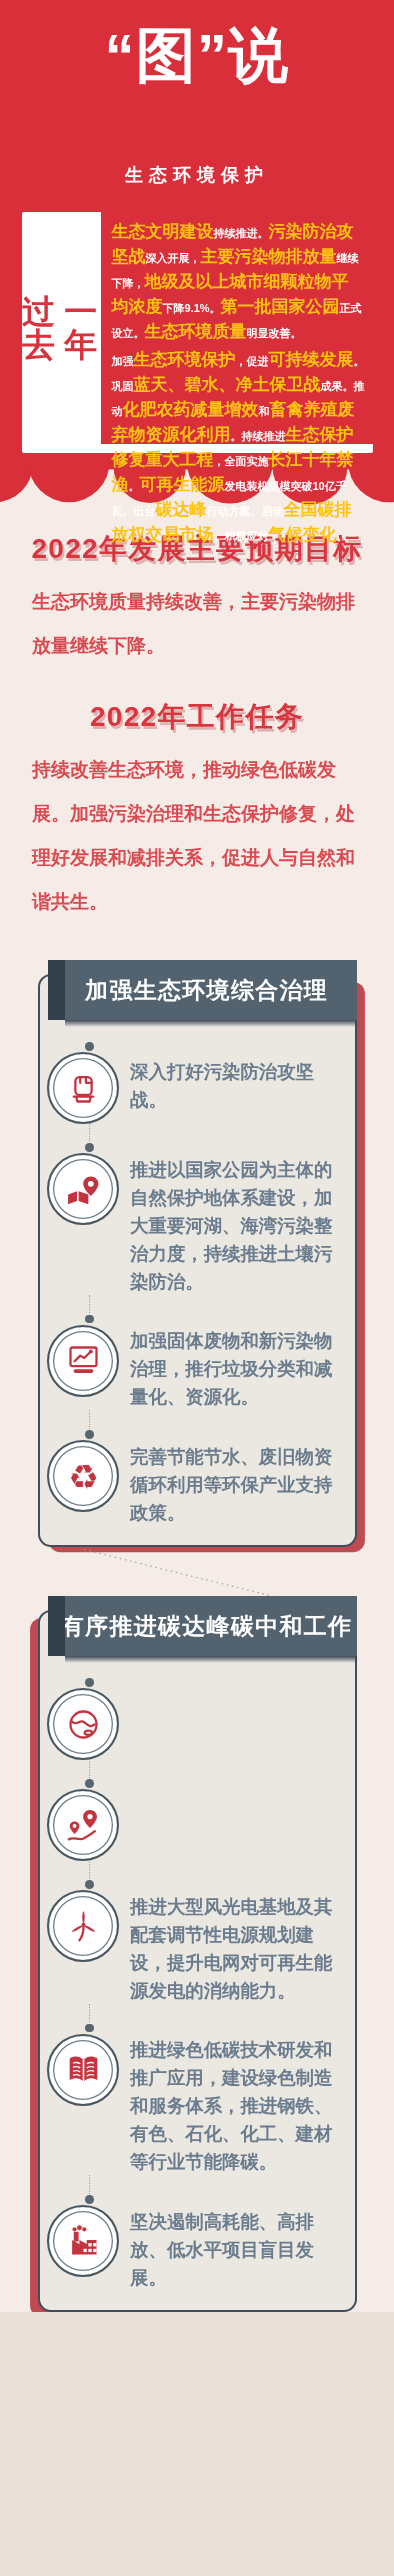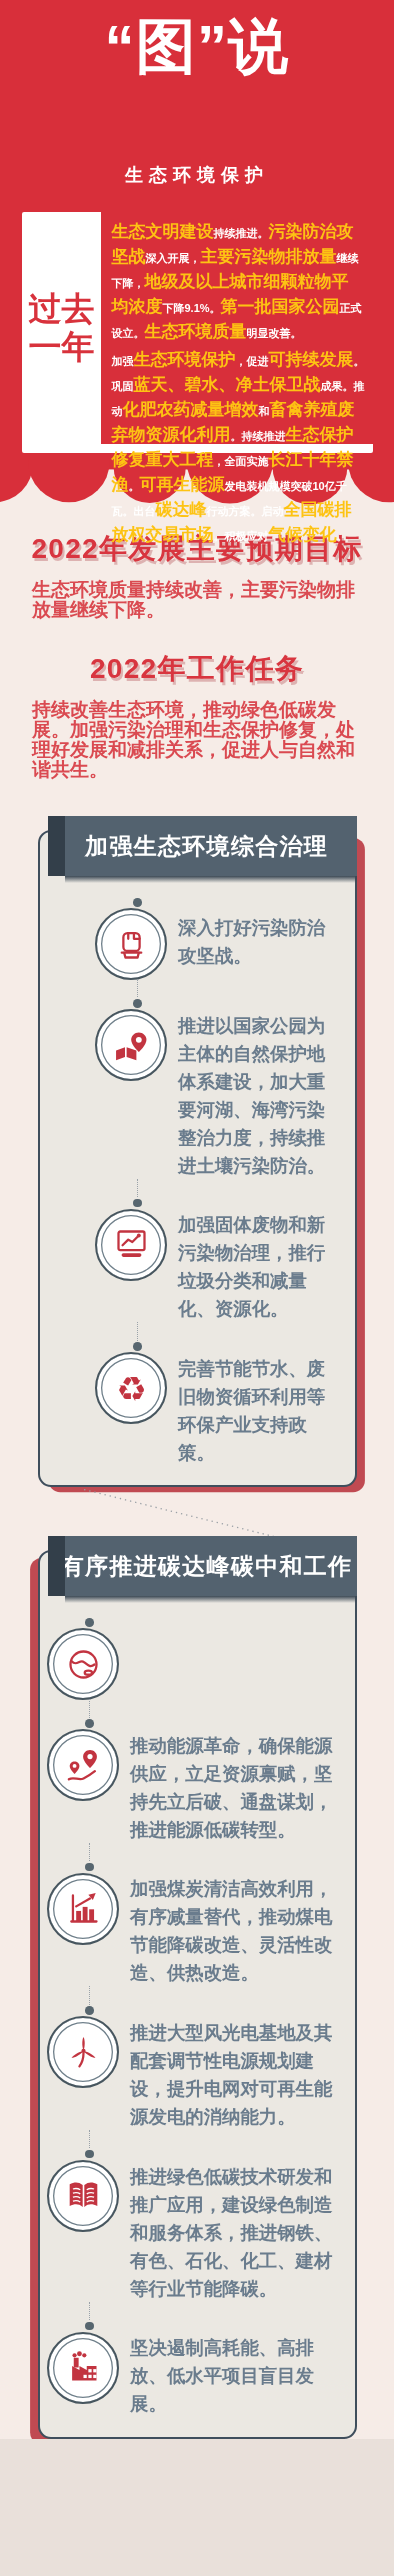--- a/index.html
+++ b/index.html
@@ -1,52 +1,52 @@
 <!DOCTYPE html>
 <html style="font-size:10.5px"><head>
 <meta charset="utf-8">
 <style>
   html { background:#e9e0da; }
   body { margin:0; font-family:"Liberation Sans","DejaVu Sans",sans-serif; }
   .poster { width:394px; margin:0 auto; background:#f6ece7; overflow:hidden; position:relative; }
 
   
   .hero { position:relative; height:460px; background:#d82f3a; }
-  .logo { position:absolute; top:8px; left:0; width:100%; text-align:center;
+  .logo { position:absolute; top:17px; left:0; width:100%; text-align:center;
           font-size:60px; font-weight:900; color:#fff; letter-spacing:1.3px; line-height:1.3; }
   .hero-title { position:absolute; top:121px; left:0; width:100%; text-align:center;
           font-size:27px; font-weight:900; color:#fff; letter-spacing:1.3px; }
   .hero-subtitle { position:absolute; top:163px; left:0; width:100%; text-align:center;
           font-size:18px; font-weight:800; color:#fff; letter-spacing:6px; }
 
   .py-panel { position:absolute; left:22px; top:212px; width:351px; height:241px;
           background:#ffffff; border-radius:2px; }
   .py-label { position:absolute; left:0; top:0; width:79px; height:231px;
-          display:flex; flex-direction:column; align-items:center; justify-content:center; gap:5.3px;
+          display:flex; flex-direction:row; align-items:center; justify-content:center; gap:5.3px;
           color:#d8323c; font-size:33px; font-weight:900; line-height:1; }
   .py-box { position:absolute; left:79px; top:0; right:0; bottom:9.2px; background:#d82f3a;
           padding:8px 8px 4px 10.5px; box-sizing:border-box; }
   .py-para { margin:0 0 2.6px 0; line-height:24px; font-weight:800; }
   .py-para .hl { color:#fdc313; font-size:17px;margin-top:43px; }
   .py-para .sm { color:#ffffff; font-size:11px; }
 
   .scallop-top { display:block; }
 
   
   .sec-heading { text-align:center; color:#d8353f; font-size:28px; font-weight:900;
           letter-spacing:1.3px; margin:17px 0 12px 0;
           text-shadow:2px 2.6px 0 rgba(158,28,38,0.28); }
   .sec-heading.second { margin-top:30px; }
-  .sec-body { margin:0 32px; color:#da4a51; font-size:19px; font-weight:700; line-height:20px; }
+  .sec-body { margin:0 32px; color:#da4a51; font-size:19px; font-weight:700; line-height:44px; }
 
   
   .card-wrap { position:relative; width:319px; margin:50px auto 0 auto; }
   .card { position:relative; background:#ebe8e2; border:2.6px solid #3f4e5c; border-radius:13px;
           box-sizing:border-box; }
-  .card1 { box-shadow:9.2px 6.6px 0 -1.3px #c04a52;padding-left:48px; }
+  .card1 { box-shadow:9.2px 6.6px 0 -1.3px #c04a52; }
   .card2 { box-shadow:-9.2px 6.6px 0 -1.3px #c04a52; }
   .banner { position:absolute; top:-16px; left:8px; right:-2px; height:60px; background:#53626f;
           display:flex; align-items:center; justify-content:center; z-index:2; }
   .banner::before { content:""; position:absolute; left:0; top:0; bottom:0; width:17px; background:#333f4a; }
   .banner::after { content:""; position:absolute; left:17px; right:0; bottom:-6.6px; height:6.6px;
           background:linear-gradient(#3c4955, rgba(60,73,85,0)); }
   .banner-label { color:#fff; font-size:23px; font-weight:800; letter-spacing:1.3px; padding-left:9.2px; }
 
   .items { padding:76px 12px 18.4px 6.6px; }
   .item { display:flex; gap:10px; margin-bottom:29px; position:relative; align-items:flex-start; }
@@ -215,40 +215,20 @@
                       <path d="M32 5c-4.7 0-8.5 3.6-8.5 8.1 0 6.1 8.5 13.9 8.5 13.9s8.5-7.8 8.5-13.9C40.5 8.6 36.7 5 32 5z"></path>
                       <path d="M13 19c-3.3 0-6 2.5-6 5.7 0 4.3 6 9.8 6 9.8s6-5.5 6-9.8c0-3.2-2.7-5.7-6-5.7z"></path>
                     </g>
                     <path d="M6 41c6-4 12 2 18-1s9-5 14-9" fill="none" stroke="#c23440" stroke-width="2.8" stroke-linecap="round"></path>
                     <circle cx="32" cy="13" r="3.2" fill="#fff"></circle>
                     <circle cx="13" cy="24.5" r="2.4" fill="#fff"></circle>
                   </svg>
                 </span>
       </div>
     </div>
-    <div class="item-text">推动能源革命，确保能源供应，立足资源禀赋，坚持先立后破、通盘谋划，推进能源低碳转型。</div>
-  </div>
-          <div class="item">
-    <div class="icon-col">
-      <div class="icon-circle">
-        <span class="icon-wrap">
-                  <svg viewBox="0 0 48 48">
-                    <path d="M11 8v32M9 40h31" fill="none" stroke="#c23440" stroke-width="2.8" stroke-linecap="round"></path>
-                    <g fill="#c23440">
-                      <rect x="15" y="27" width="6" height="13"></rect>
-                      <rect x="23" y="22" width="6" height="18"></rect>
-                      <rect x="31" y="25" width="6" height="15"></rect>
-                      <path d="M14 22L33 11" stroke="#c23440" stroke-width="2.8" fill="none"></path>
-                      <path d="M30 7l9-2-3.5 8.5z"></path>
-                    </g>
-                  </svg>
-                </span>
-      </div>
-    </div>
-    <div class="item-text">加强煤炭清洁高效利用，有序减量替代，推动煤电节能降碳改造、灵活性改造、供热改造。</div>
   </div>
           <div class="item">
     <div class="icon-col">
       <div class="icon-circle">
         <span class="icon-wrap">
                   <svg viewBox="0 0 48 48">
                     <g fill="#c23440">
                       <path d="M24 22c-2-6-2-13 0-17 2 4 2 11 0 17z"></path>
                       <path d="M24 22c-2-6-2-13 0-17 2 4 2 11 0 17z" transform="rotate(120 24 22)"></path>
                       <path d="M24 22c-2-6-2-13 0-17 2 4 2 11 0 17z" transform="rotate(240 24 22)"></path>

